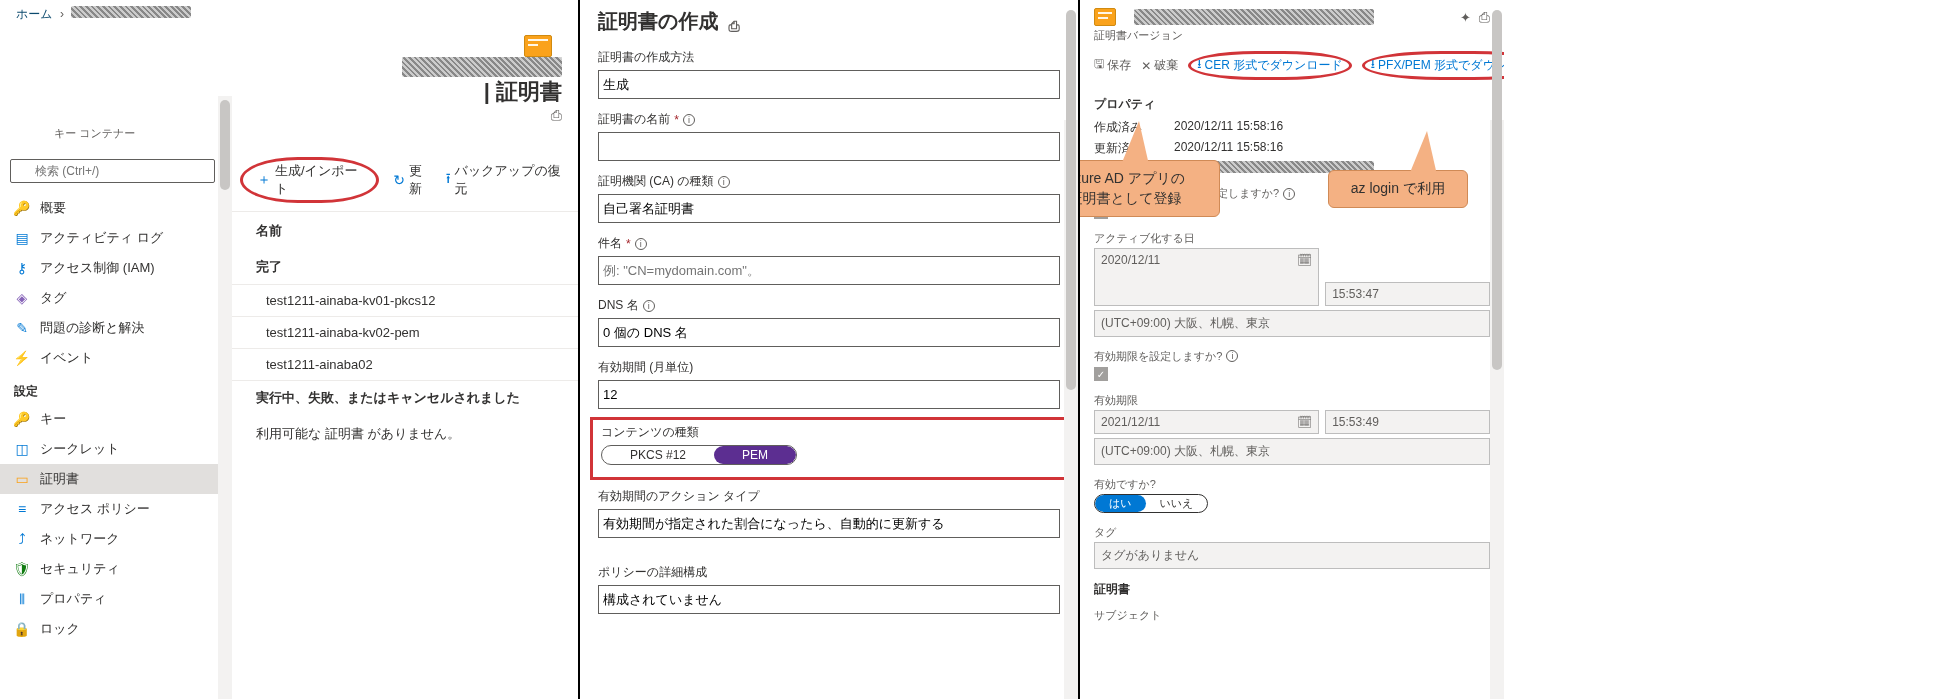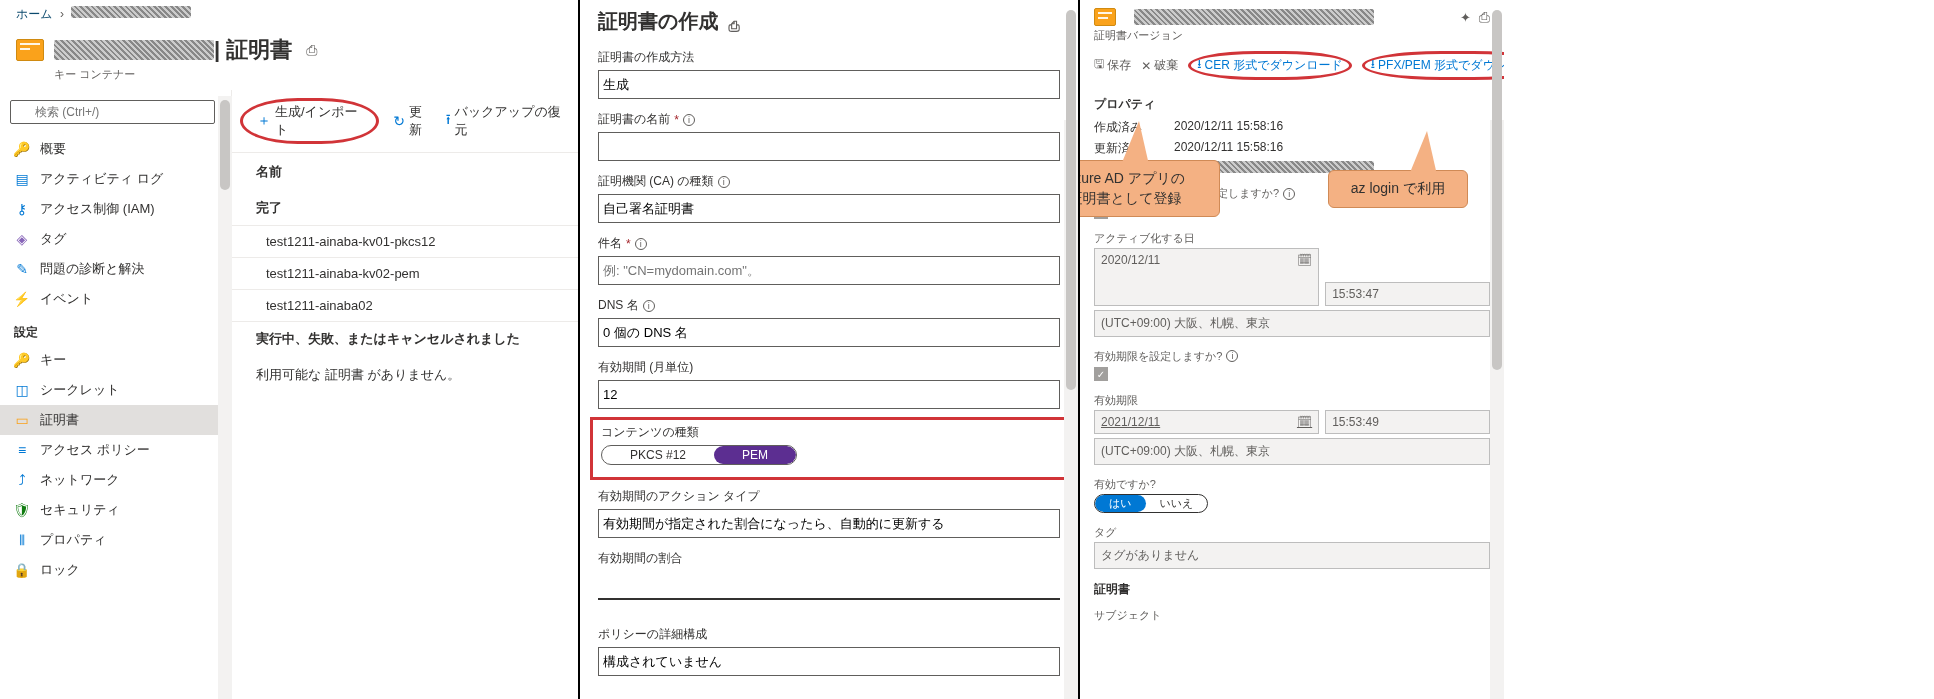--- a/index.html
+++ b/index.html
@@ -6,21 +6,21 @@
 body { font-family: "Segoe UI", "Meiryo", sans-serif; font-size: 13px; color: #323130; background: #fff; display: flex; }
 .panel { border-right: 2px solid #000; height: 699px; overflow: hidden; position: relative; }
 .panel1 { width: 580px; display: flex; flex-direction: column; }
 .panel2 { width: 500px; display: flex; flex-direction: column; padding: 8px 18px; }
 .panel3 { width: 424px; display: flex; flex-direction: column; padding: 8px 14px; border-right: none; position: relative; }
 
 
 .breadcrumb { font-size: 12px; padding: 6px 16px; }
 .breadcrumb a { color: #0c4a6e; text-decoration: none; }
 .breadcrumb .sep { margin: 0 4px; color: #605e5c; }
-.title-row { display: flex; align-items: center; padding: 6px 16px 2px; }
+.title-row { display: flex; align-items: flex-end; padding: 6px 16px 2px; flex-direction: column; }
 .cert-icon { width: 28px; height: 22px; background: #faa21b; border: 1px solid #d08a10; border-radius: 2px; margin-right: 10px; position: relative; }
 .cert-icon::before { content:""; position:absolute; top:3px; left:3px; right:3px; height:2px; background:#fff6e5;}
 .cert-icon::after { content:""; position:absolute; top:8px; left:3px; width:10px; height:2px; background:#fff6e5;}
 .title-main { font-size: 22px; font-weight: 600; }
 .title-sub { font-size: 11px; color: #605e5c; padding: 0 16px 8px 54px; }
 .body1 { display: flex; flex: 1; }
 .sidebar { width: 232px; border-right: 1px solid #edebe9; padding: 6px 0; overflow-y: auto; font-size: 13px; }
 .search-row { padding: 4px 10px 10px; display:flex; align-items:center; }
 .search-input { flex:1; border: 1px solid #605e5c; border-radius: 2px; padding: 4px 24px 4px 24px; font-size: 12px; position:relative; }
 .search-wrap { position: relative; flex:1; }
@@ -243,22 +243,20 @@
       <div class="seg">
         <span>PKCS #12</span>
         <span class="sel">PEM</span>
       </div>
     </div>
   </div>
 
   <div class="fgroup"><div class="flabel">有効期間のアクション タイプ</div>
     <input class="finput box" value="有効期間が指定された割合になったら、自動的に更新する" style=""></div>
 
-  <div class="fgroup"><div class="flabel">有効期間の割合</div>
-    <input class="finput" style="border-bottom: 2px solid rgb(50, 49, 48);"></div>
 
   <div class="fgroup" style="margin-top:14px;"><div class="flabel">ポリシーの詳細構成</div>
     <input class="finput box" value="構成されていません" style=""></div>
 
   <div class="scroll-track"></div>
   <div class="scroll-thumb" style="top:10px;height:380px;"></div>
 </div>
 
 <div class="panel panel3">
   <div class="p3-top">
@@ -324,21 +322,21 @@
   </div>
 
   <div class="pfield"><div class="pl">
         <span>有効期限を設定しますか?</span>
         <span class="info-ic">i</span>
       </div>
     <span class="chk">✓</span></div>
   <div class="pfield">
       <div class="pl">有効期限</div>
     <div style="display:flex;gap:6px;">
-      <div class="pv" style="flex:1.4;text-decoration:underline;">
+      <div class="pv" style="flex:1.4;">
           <span>2021/12/11</span>
           <span class="cal-ic">🗓</span>
         </div>
       <div class="pv" style="flex:1;">15:53:49</div>
     </div>
     <div class="pv" style="margin-top:4px;">(UTC+09:00) 大阪、札幌、東京</div>
   </div>
 
   <div class="pfield"><div class="pl">有効ですか?</div>
     <div class="seg2">

